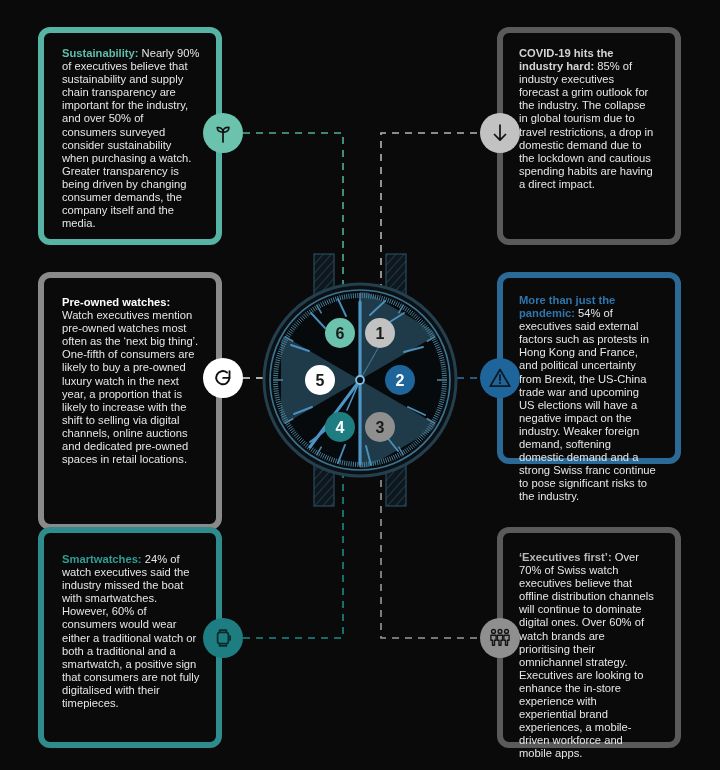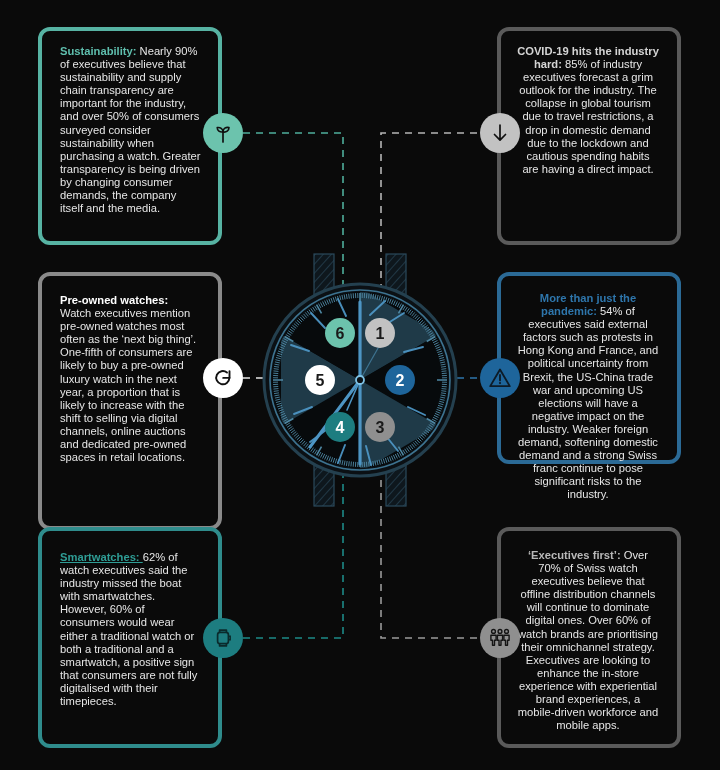--- a/index.html
+++ b/index.html
@@ -10,56 +10,56 @@
     position:relative;
   }
   #stage{position:absolute;inset:0;background:#0a0a0a;}
 
   
   #links{position:absolute;inset:0;width:720px;height:770px;z-index:1;}
 
   
   .card{
     position:absolute;
-    border:4px solid #eab308;
+    border:6px solid #eab308;
     border-radius:12px;
     background:#0a0a0a;
     box-sizing:border-box;
     z-index:3;
   }
   .card .body{
     font-size:11.2px;
     line-height:13.1px;
     padding:0;
     color:#e6e6e6;
   }
   .card .hd{font-weight:bold;}
   .card.left .body{text-align:left;}
-  .card.right .body{text-align:center;}
+  .card.right .body{text-align:left;}
 
   
   .c-sus{left:38px;top:27px;width:184px;height:218px;border-color:#57b3a3;}
   .c-sus .body{padding:14px 16px 0 18px;}
   .c-sus .hd{color:#5fbfae;}
 
   .c-cov{left:497px;top:27px;width:184px;height:218px;border-color:#5a5a5a;}
   .c-cov .body{padding:14px 18px 0 16px;}
   .c-cov .hd{color:#d4d4d4;}
 
   .c-pre{left:38px;top:272px;width:184px;height:258px;border-color:#8a8a8a;}
   .c-pre .body{padding:18px 16px 0 18px;}
   .c-pre .hd{color:#ffffff;}
 
   .c-mor{left:497px;top:272px;width:184px;height:192px;border-color:#2b6a96;}
   .c-mor .body{padding:16px 18px 0 16px;}
   .c-mor .hd{color:#2e76ac;}
 
   .c-smt{left:38px;top:527px;width:184px;height:221px;border-color:#2f8c8c;}
   .c-smt .body{padding:20px 16px 0 18px;}
-  .c-smt .hd{color:#2f9e96;text-decoration:underline;}
+  .c-smt .hd{color:#2f9e96;}
 
   .c-con{left:497px;top:527px;width:184px;height:221px;border-color:#5a5a5a;}
   .c-con .body{padding:18px 18px 0 16px;}
   .c-con .hd{color:#b9b9b9;}
 
   
   .disc{
     position:absolute;width:40px;height:40px;border-radius:50%;
     display:flex;align-items:center;justify-content:center;z-index:5;
   }
@@ -117,21 +117,21 @@
   <div class="card right c-mor">
     <div class="body">
       <span class="hd">More than just the pandemic: </span>
       <span>54% of executives said external factors such as protests in Hong Kong and France, and political uncertainty from Brexit, the US-China trade war and upcoming US elections will have a negative impact on the industry. Weaker foreign demand, softening domestic demand and a strong Swiss franc continue to pose significant risks to the industry.</span>
     </div>
   </div>
 
   <div class="card left c-smt">
     <div class="body">
       <span class="hd">Smartwatches: </span>
-      <span>62% of watch executives said the industry missed the boat with smartwatches. However, 60% of consumers would wear either a traditional watch or both a traditional and a smartwatch, a positive sign that consumers are not fully digitalised with their timepieces.</span>
+      <span>24% of watch executives said the industry missed the boat with smartwatches. However, 60% of consumers would wear either a traditional watch or both a traditional and a smartwatch, a positive sign that consumers are not fully digitalised with their timepieces.</span>
     </div>
   </div>
 
   <div class="card right c-con">
     <div class="body">
       <span class="hd">‘Executives first’: </span>
       <span>Over 70% of Swiss watch executives believe that offline distribution channels will continue to dominate digital ones. Over 60% of watch brands are prioritising their omnichannel strategy. Executives are looking to enhance the in-store experience with experiential brand experiences, a mobile-driven workforce and mobile apps.</span>
     </div>
   </div>
 

